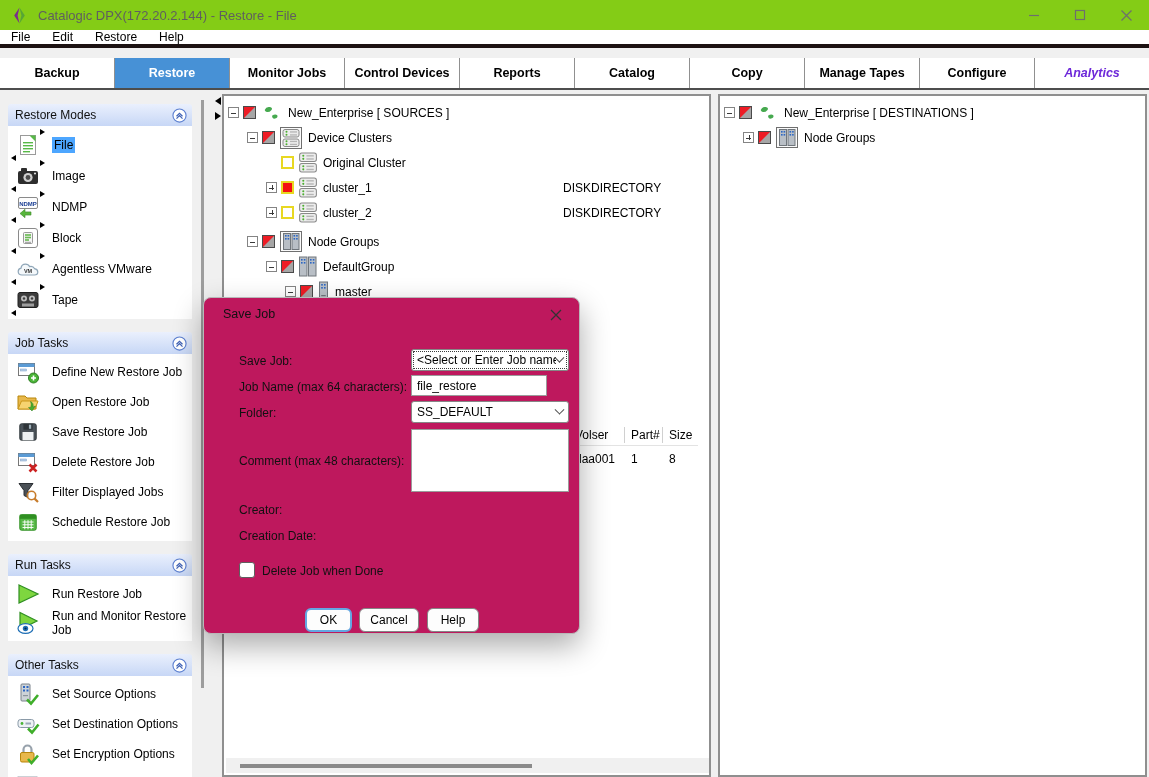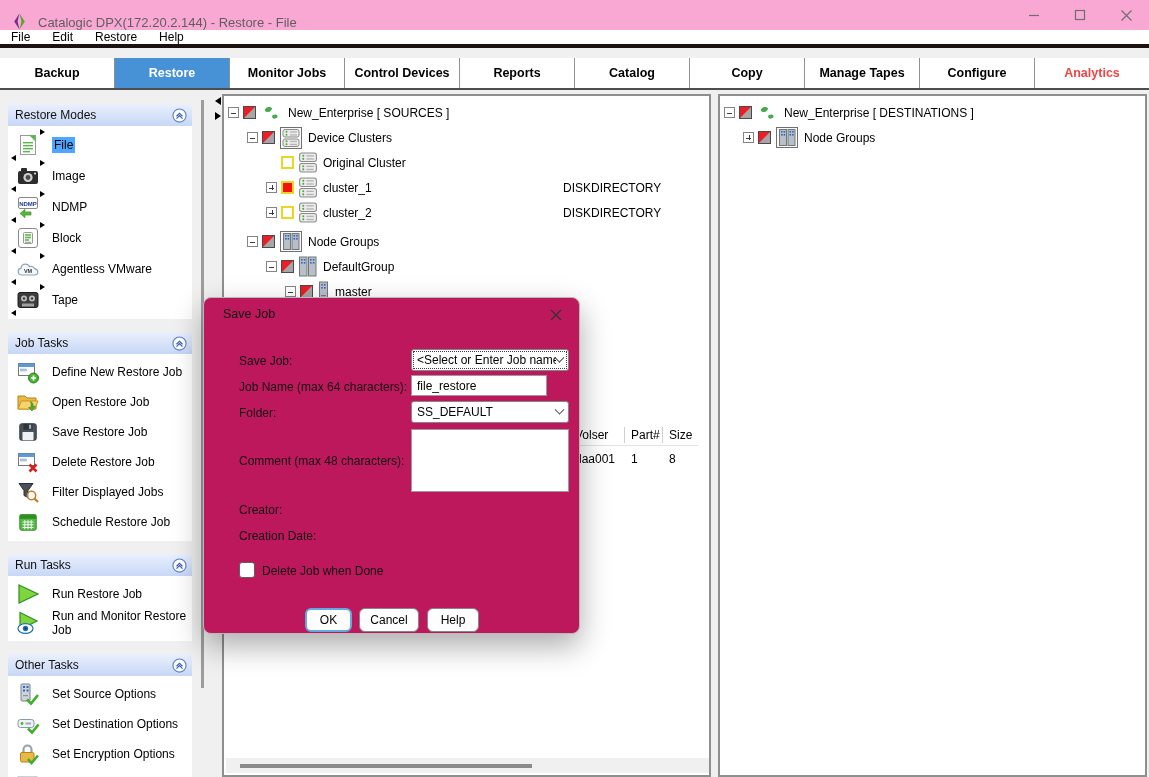--- a/index.html
+++ b/index.html
@@ -1,36 +1,36 @@
 <!DOCTYPE html>
 <html><head>
 <meta charset="utf-8">
 <style>
   * { margin:0; padding:0; box-sizing:border-box; }
   body { font-family:"Liberation Sans", sans-serif; background:#dcdcdc; }
   #app { position:relative; width:1149px; height:777px; background:#f0f0f0; overflow:hidden; font-size:12px; color:#000; }
 
   
-  .titlebar { position:absolute; top:0; left:0; width:100%; height:30px; background:#f9a8d4; display:flex; align-items:flex-end; }
+  .titlebar { position:absolute; top:0; left:0; width:100%; height:30px; background:#84cc16; display:flex; align-items:center; }
   .app-logo { margin-left:11px; width:17px; height:17px; }
   .title-text { margin-left:10px; font-size:13px; color:#5f5f5f; }
   .win-controls { margin-left:auto; display:flex; height:100%; }
   .win-btn { width:46px; height:100%; display:flex; align-items:center; justify-content:center; }
 
   
   .menubar { position:absolute; top:30px; left:0; width:100%; height:14px; background:#ffffff; display:flex; align-items:center; }
   .menu-item { padding:0 11px; font-size:12px; color:#000; }
   .dark-strip { position:absolute; top:44px; left:0; width:100%; height:4px; background:#1c1212; }
 
   
   .tabbar { position:absolute; top:58px; left:0; width:100%; height:32px; background:#ffffff; border-bottom:2px solid #4d4d4d; display:flex; }
   .tab { flex:1; display:flex; align-items:center; justify-content:center; font-weight:bold; font-size:12.5px; border-right:1px solid #909090; color:#000; cursor:default; }
   .tab:last-child { border-right:none; }
   .tab.active { background:#4791d6; color:#ffffff; }
-  .tab.disabled { color:#ef4444; text-shadow:1px 1px 0 #ffffff; }
+  .tab.disabled { color:#6d28d9; text-shadow:1px 1px 0 #ffffff;font-style:italic; }
 
   
   .sidebar { position:absolute; left:8px; top:104px; width:184px; }
   .section { margin-bottom:13px; }
   .section-header { height:22px; background:linear-gradient(#eaf0fd,#c7d7f6); border-radius:3px 3px 0 0; display:flex; align-items:center; padding:0 5px 0 7px; color:#101010; }
   .section-header .chev { margin-left:auto; display:flex; }
   .section-items { background:#ffffff; padding:3px 0 4px 0; }
   .side-item { height:31px; display:flex; align-items:center; padding-left:7px; }
   .side-item .ic { width:26px; height:26px; display:flex; align-items:center; justify-content:center; position:relative; flex:0 0 26px; }
   .mode .ic::before { content:""; position:absolute; top:-3px; right:-4px; border-top:3px solid transparent; border-bottom:3px solid transparent; border-left:5px solid #000; }

